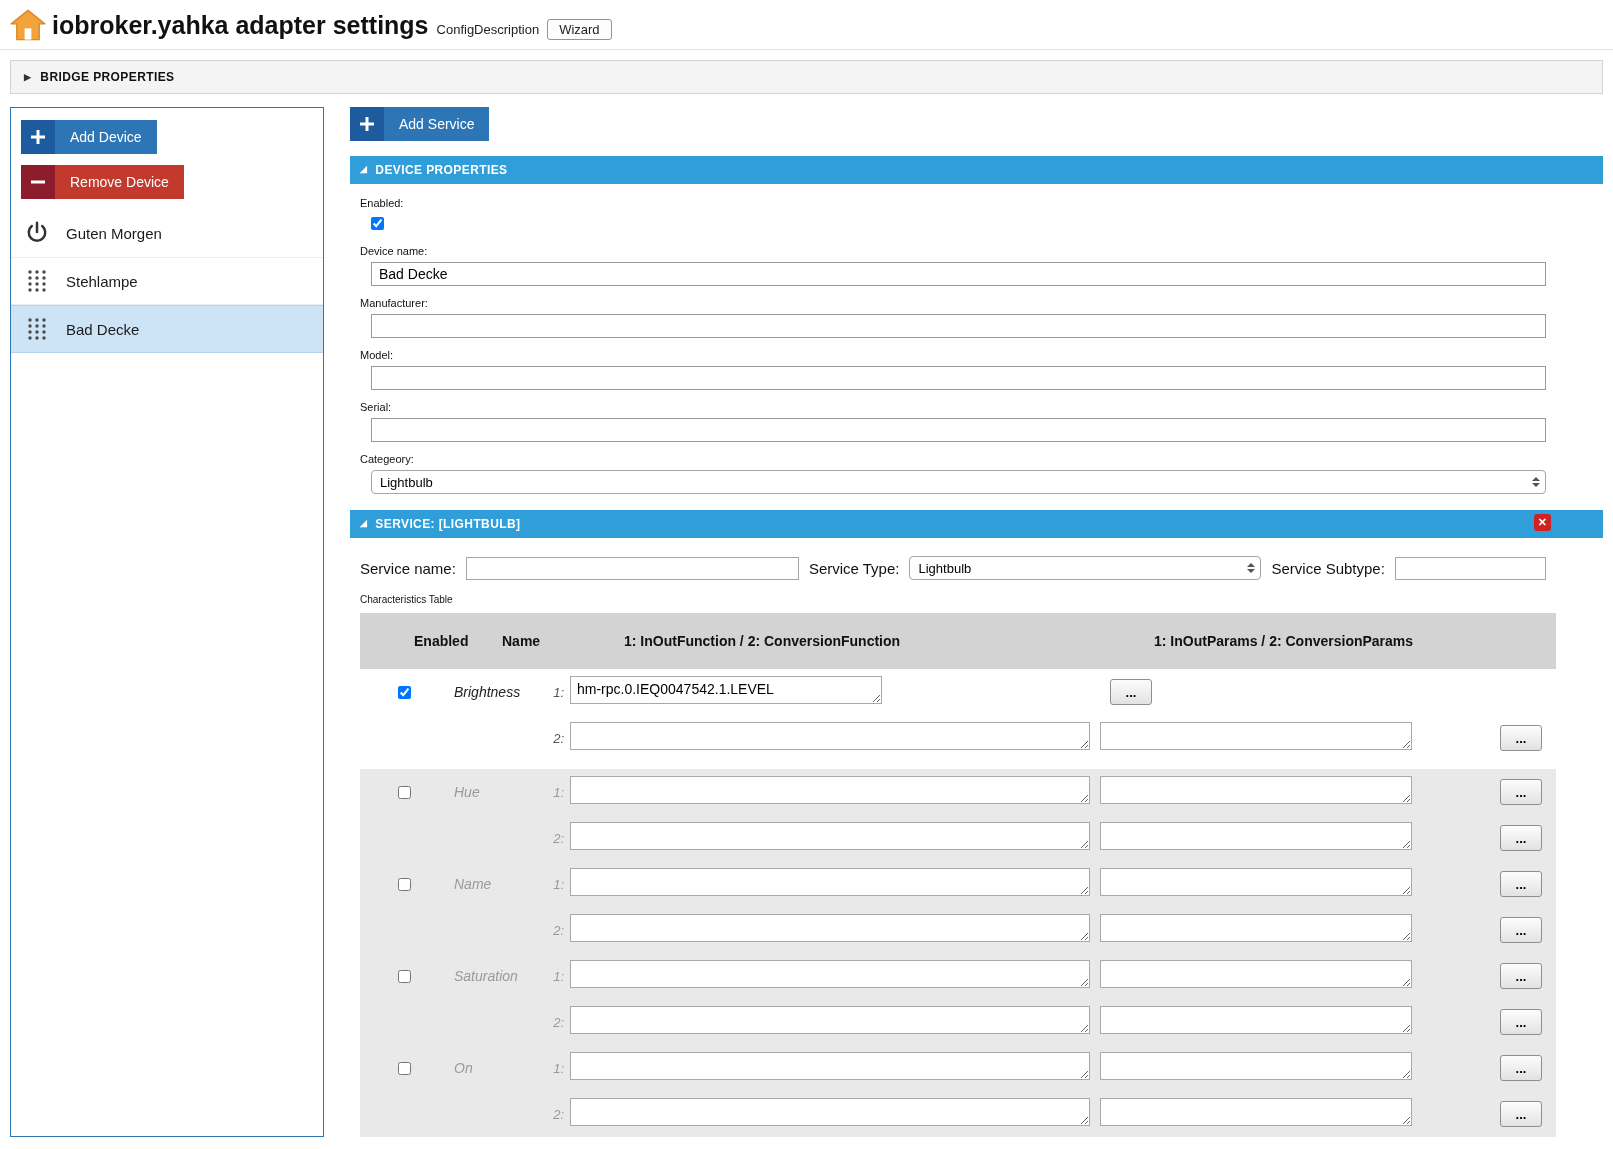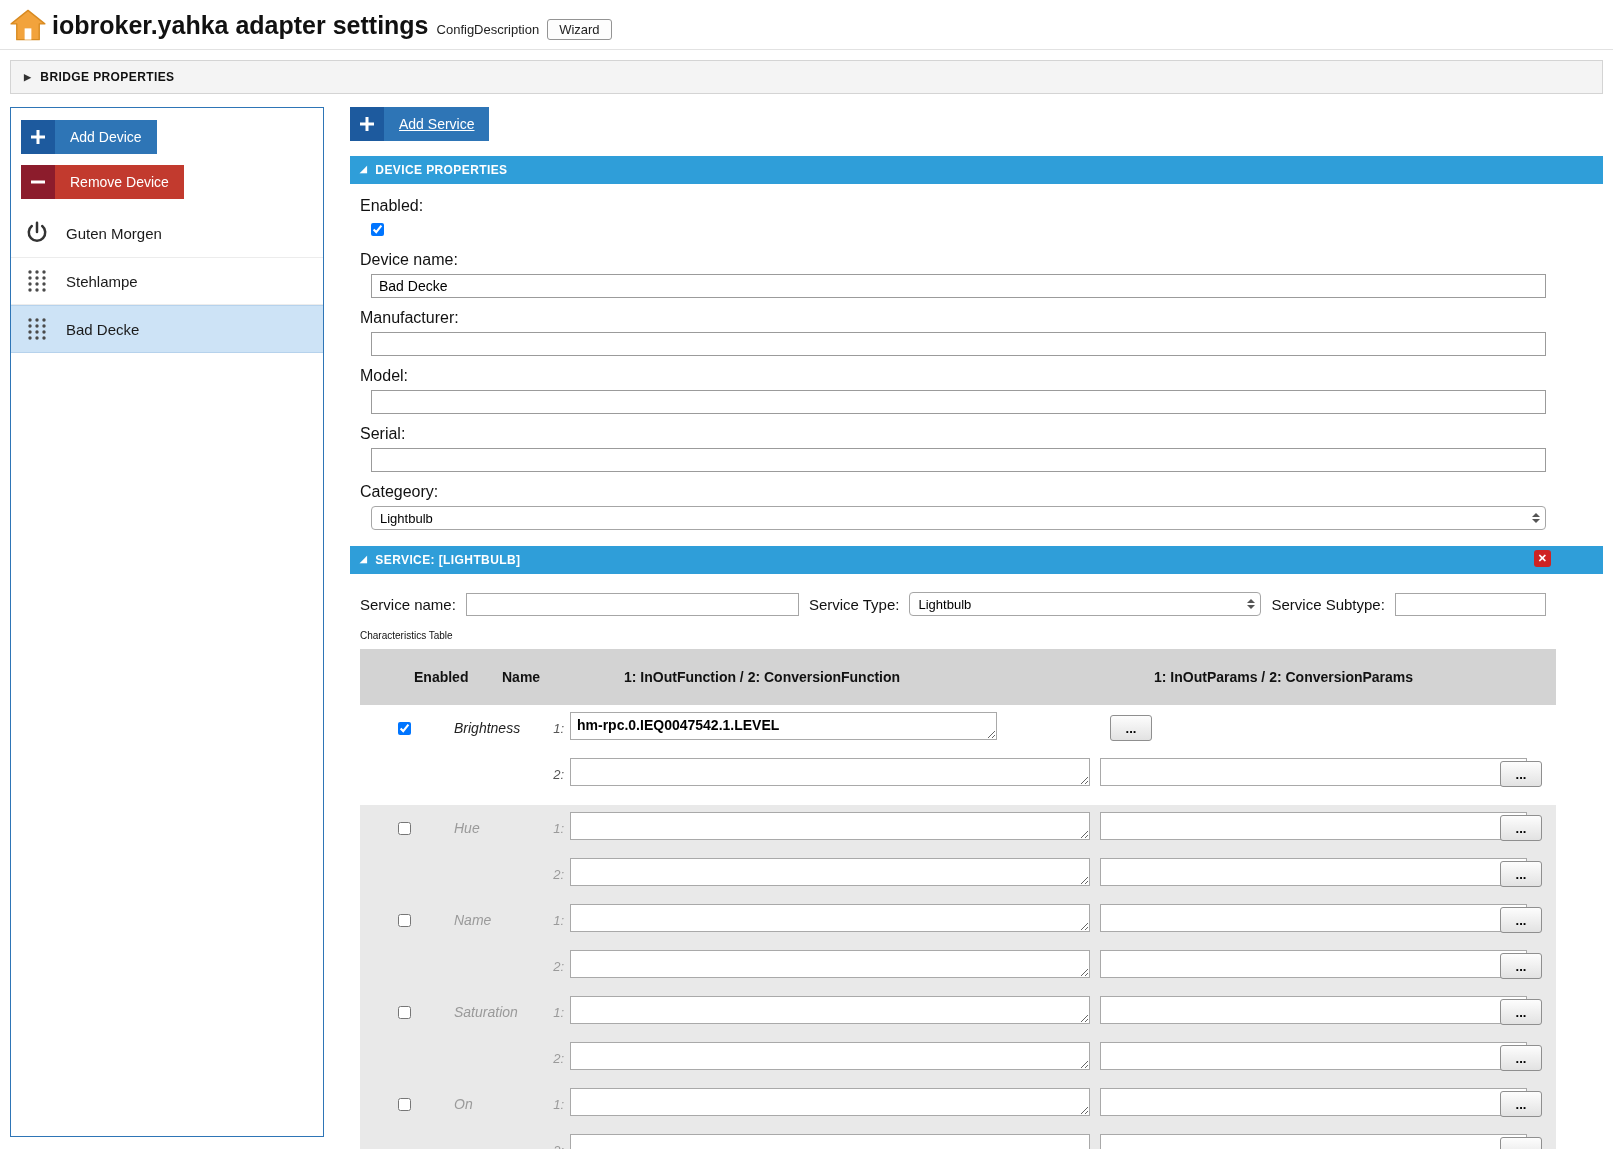--- a/index.html
+++ b/index.html
@@ -70,41 +70,41 @@
     background: #cde3f6;
     border-top: 1px solid #b6d2ec;
     border-bottom: 1px solid #b6d2ec;
   }
   .dev-ico { width: 28px; display: flex; justify-content: center; }
   .dev-name { font-size: 15px; color: #1b1b1b; }
 
   
   .right-panel { flex: 1; min-width: 0; }
   .add-service-row { margin-bottom: 15px; }
-  .add-service-row .btn-split { width: fit-content; text-decoration: underline; }
+  .add-service-row .btn-split { width: fit-content; }
 
   .section-bar {
     background: #2f9ed9; color: #fff;
     font-size: 12px; font-weight: bold; letter-spacing: .4px;
     padding: 7px 10px;
     display: flex; align-items: center; gap: 8px;
     position: relative;
     cursor: pointer;
   }
   .tri-expanded { font-size: 9px; transform: translateY(-1px); }
   .delete-icon {
     position: absolute; right: 52px; top: 4px;
     width: 17px; height: 17px; line-height: 17px;
     background: #cf2222; color: #fff; text-align: center;
     font-size: 11px; font-weight: bold; border-radius: 3px;
     cursor: pointer;
   }
 
   .section-body { padding: 2px 0 16px; }
-  .field-label { font-size: 16px; margin: 11px 0 5px 10px; }
+  .field-label { font-size: 11px; margin: 11px 0 5px 10px; }
   .field-checkbox { margin-left: 21px; }
   .field-input {
     display: block; margin-left: 21px;
     width: calc(100% - 78px);
     height: 24px; border: 1px solid #9b9b9b;
     font-family: inherit; font-size: 14px; padding: 2px 7px;
     background: #fff;
   }
   .select-wrap { position: relative; display: inline-block; }
   .select-wrap.full { display: block; margin-left: 21px; width: calc(100% - 78px); }
@@ -155,21 +155,21 @@
   }
   .cell-enabled { justify-self: center; }
   .cell-name { font-style: italic; font-size: 14px; padding-left: 6px; color: #222; }
   .cell-num  { font-style: italic; font-size: 13px; color: #555; text-align: right; padding-right: 6px; }
   .crow textarea {
     width: 520px; height: 28px;
     border: 1px solid #a9a9a9; background: #fff;
     font-family: inherit; font-size: 14px; padding: 4px 6px;
     resize: both;
   }
-  .cell-params textarea { width: 427px; font-weight: bold; }
+  .cell-params textarea { width: 312px; }
   .cell-btn button {
     width: 42px; height: 26px; margin-left: 10px;
     border: 1px solid #8f8f8f; border-radius: 3px;
     background: linear-gradient(#fdfdfd, #e2e2e2);
     font-family: inherit; font-weight: bold; font-size: 13px;
     cursor: pointer;
   }
   .char-group.on { background: #fff; }
   .gray-wrap { background: #e9e9e9; margin-top: 8px; }
   .gray-wrap .cell-name, .gray-wrap .cell-num { color: #9a9a9a; }

